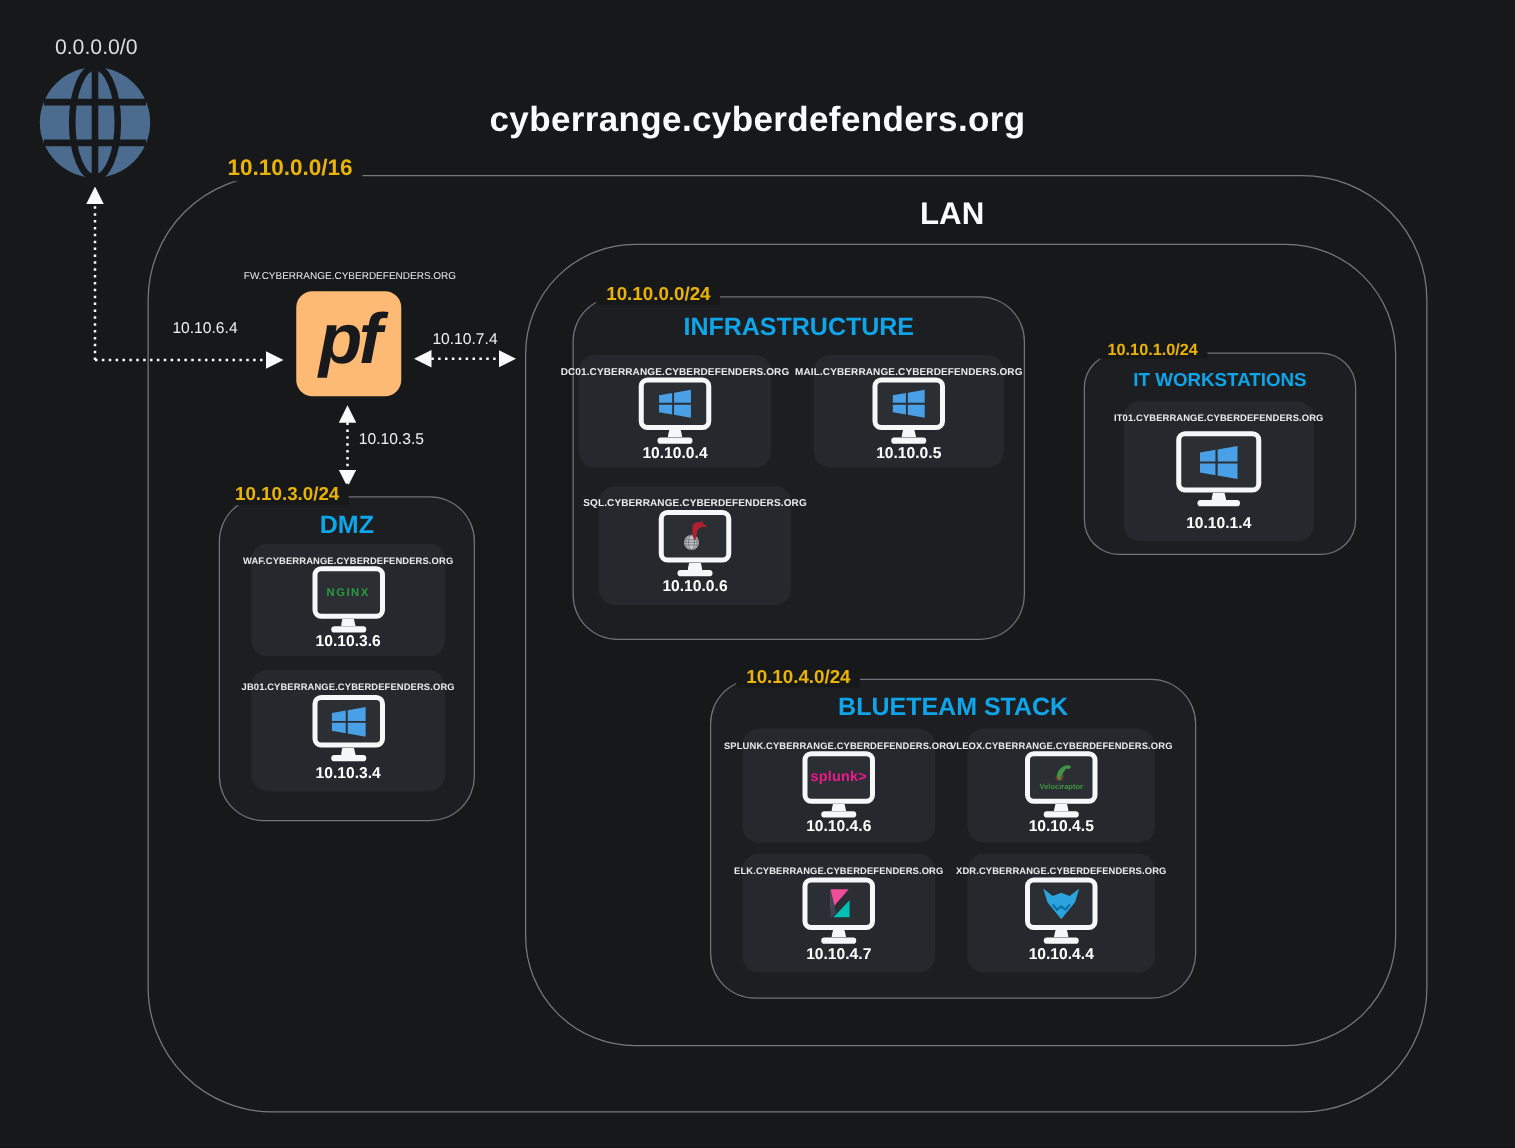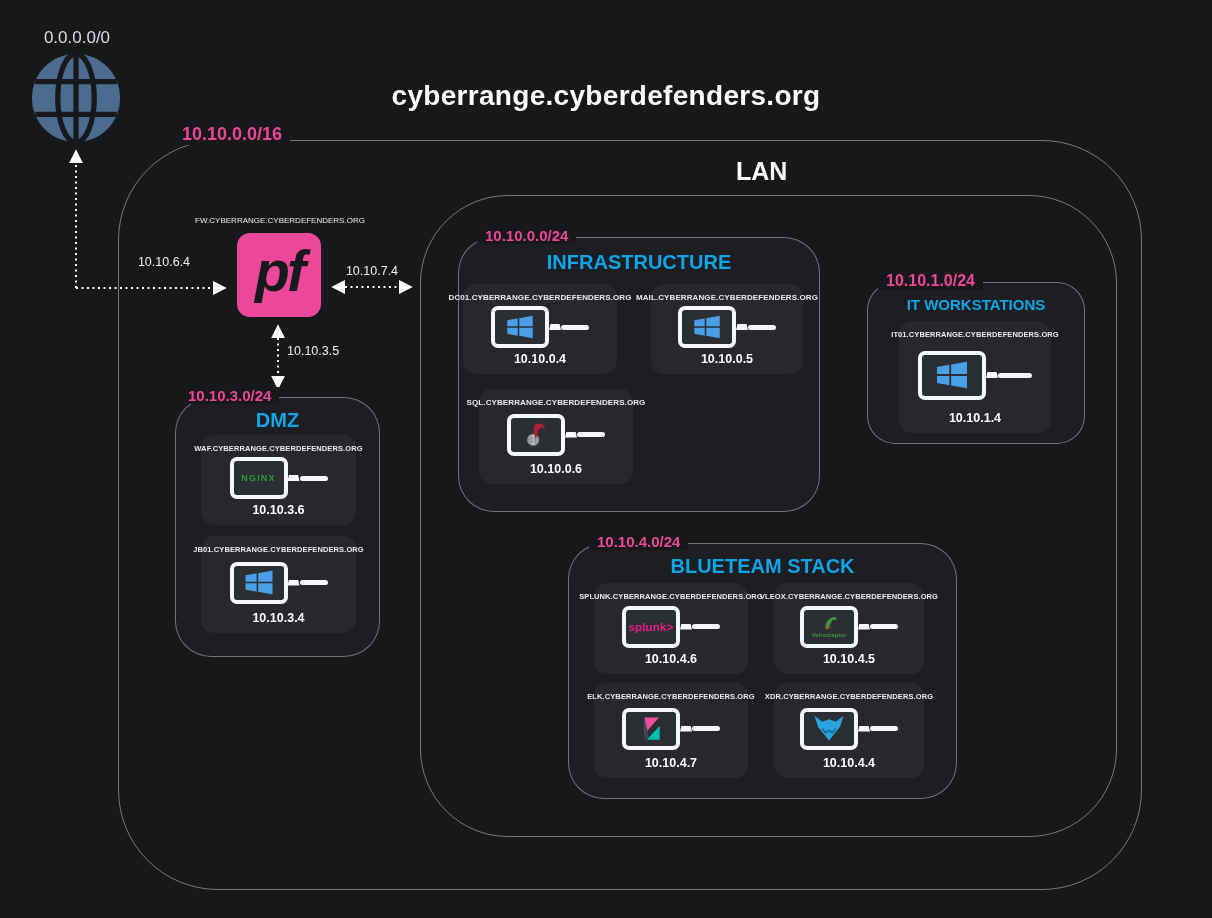--- a/index.html
+++ b/index.html
@@ -13,58 +13,58 @@
     left:0;top:80px;width:1212px;text-align:center;
     font-size:28px;font-weight:bold;letter-spacing:.3px;color:#fafbfc;
   }
   .net-box{
     position:absolute;border:1px solid rgba(196,201,208,.55);background:transparent;
   }
   .outer-box{left:118px;top:140px;width:1022px;height:748px;border-radius:100px;}
   .lan-box{left:420px;top:195px;width:695px;height:640px;border-radius:88px;}
   .cidr-tag{
     position:absolute;background:#17181a;padding:0 8px;font-weight:bold;
-    color:#ec4899;white-space:nowrap;z-index:5;
+    color:#eab308;white-space:nowrap;z-index:5;
   }
   .outer-cidr{left:174px;top:124px;font-size:18px;}
   .lan-title{left:736px;top:157px;font-size:25px;font-weight:bold;color:#fafbfc;}
 
   .group{
     position:absolute;border:1px solid rgba(196,201,208,.5);
     background:#1d1e22;border-radius:36px;
   }
   .group .cidr-tag{top:-11px;font-size:15px;}
   .group-title{
     position:absolute;left:0;right:0;text-align:center;font-weight:bold;color:#0ea5e9;
   }
   .card{
     position:absolute;background:#27282d;border-radius:13px;
     display:flex;flex-direction:column;align-items:center;justify-content:space-between;
     padding:9px 4px 8px;box-sizing:border-box;
   }
   .host-fqdn{font-size:8px;font-weight:bold;color:#e9ebed;letter-spacing:.1px;white-space:nowrap;}
   .host-ip{font-size:12.5px;font-weight:bold;color:#ffffff;}
 
-  .monitor{display:flex;flex-direction:row;align-items:center;}
+  .monitor{display:flex;flex-direction:column;align-items:center;}
   .m-screen{
     box-sizing:border-box;width:58px;height:42px;background:#2b2e33;
     border:4px solid #f6f7f8;border-radius:7px;
     display:flex;flex-direction:column;align-items:center;justify-content:center;overflow:hidden;
   }
   .m-neck{width:12px;height:6px;background:#f6f7f8;clip-path:polygon(12% 0,88% 0,100% 100%,0 100%);}
   .m-base{width:28px;height:5px;background:#f6f7f8;border-radius:2.5px;}
   .monitor.lg .m-screen{width:68px;height:49px;}
   .monitor.lg .m-base{width:34px;}
 
   .logo-nginx{font-size:9px;font-weight:bold;color:#2a9c3e;letter-spacing:1.2px;}
   .logo-splunk{font-size:11.5px;font-weight:bold;color:#ec1a8b;letter-spacing:.2px;}
   .logo-velo-text{font-size:6px;font-weight:bold;color:#3f9542;margin-top:1px;}
 
   .pf-box{
-    left:237px;top:233px;width:84px;height:84px;background:#ec4899;border-radius:13px;
+    left:237px;top:233px;width:84px;height:84px;background:#fdba74;border-radius:13px;
     display:flex;align-items:center;justify-content:center;
   }
   .pf-text{
     font-size:57px;font-weight:bold;font-style:italic;color:#17191c;
     letter-spacing:-3px;margin-top:-8px;
   }
   .fw-fqdn{left:195px;top:216px;width:170px;text-align:center;font-size:8px;font-weight:normal;color:#e9ebed;white-space:nowrap;}
 
   .if-label{position:absolute;font-size:12.5px;color:#eef0f2;}
   .lbl-wan{left:120px;top:255px;width:88px;text-align:center;}
@@ -181,21 +181,21 @@
         </div>
         <div class="m-neck"></div>
           <div class="m-base"></div>
       </div>
       <span class="host-ip">10.10.0.6</span>
     </div>
 
   </div>
 
   <div class="group" style="left:867px;top:282px;width:216px;height:160px;border-radius:28px;">
-    <span class="cidr-tag" style="left:10px;font-size:16px;">10.10.1.0/24</span>
+    <span class="cidr-tag" style="left:10px;font-size:13px;">10.10.1.0/24</span>
     <div class="group-title" style="top:13px;font-size:15px;">IT WORKSTATIONS</div>
 
     <div class="card" style="left:31px;top:38px;width:152px;height:112px;align-items:center;">
       <span class="host-fqdn" style="font-size:7.5px;">IT01.CYBERRANGE.CYBERDEFENDERS.ORG</span>
       <div class="monitor lg">
         <div class="m-screen">
           <svg width="36" height="30" viewBox="0 0 40 34">
             <g fill="#4aa0e6">
               <polygon points="3,8 17,5.5 17,16 3,16"></polygon>
                 <polygon points="19,5.2 37,2 37,16 19,16"></polygon>

